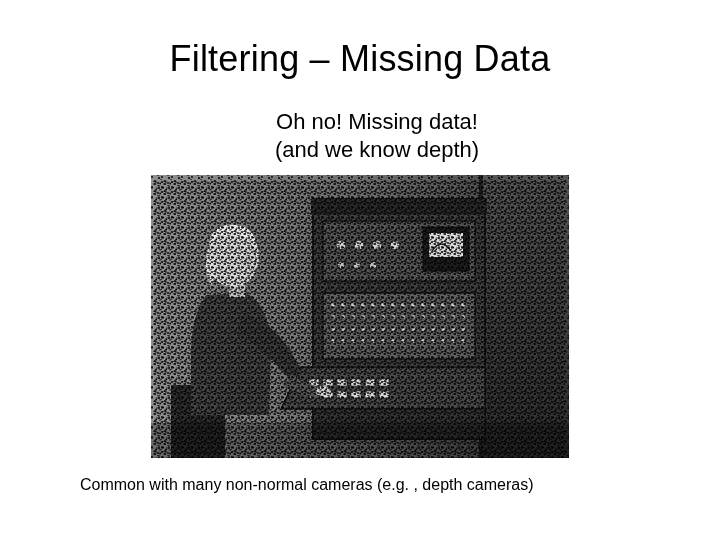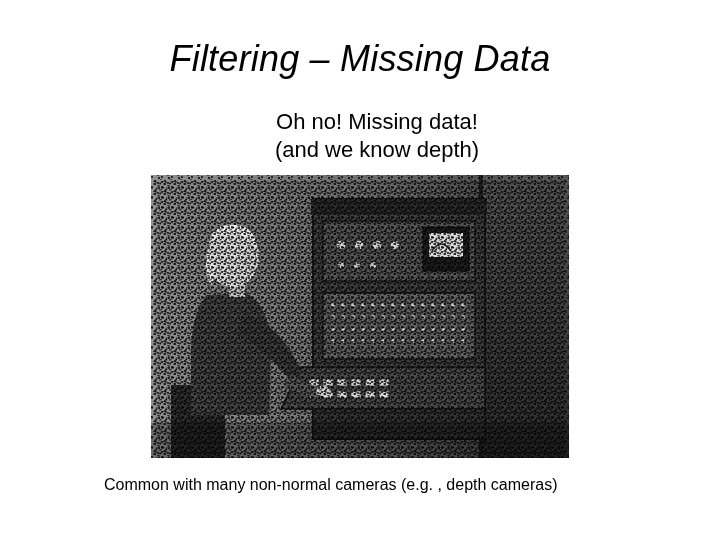--- a/index.html
+++ b/index.html
@@ -20,21 +20,20 @@
   }
   .title {
     position: absolute;
     top: 38px;
     left: 0;
     width: 720px;
     text-align: center;
     font-size: 36px;
     font-weight: 400;
     letter-spacing: 0.2px;
-    font-style: italic;
   }
   .subtitle {
     position: absolute;
     top: 108px;
     left: 0;
     width: 720px;
     text-align: center;
     font-size: 22px;
     line-height: 1.25;
     font-weight: 400;
@@ -54,21 +53,21 @@
     width: 418px;
     height: 283px;
   }
   .caption {
     position: absolute;
     top: 476px;
     left: 0;
     width: 720px;
     font-size: 16px;
     font-weight: 400;
-    padding-left: 104px;
+    padding-left: 80px;
     box-sizing: border-box;
   }
 </style>
 </head>
 <body>
 
 <div class="slide">
 
   <div class="title">Filtering – Missing Data</div>
 

